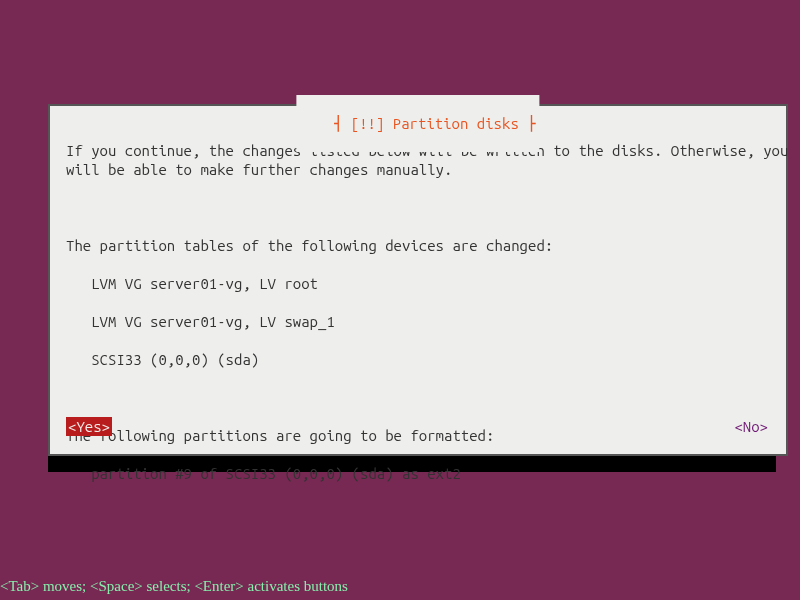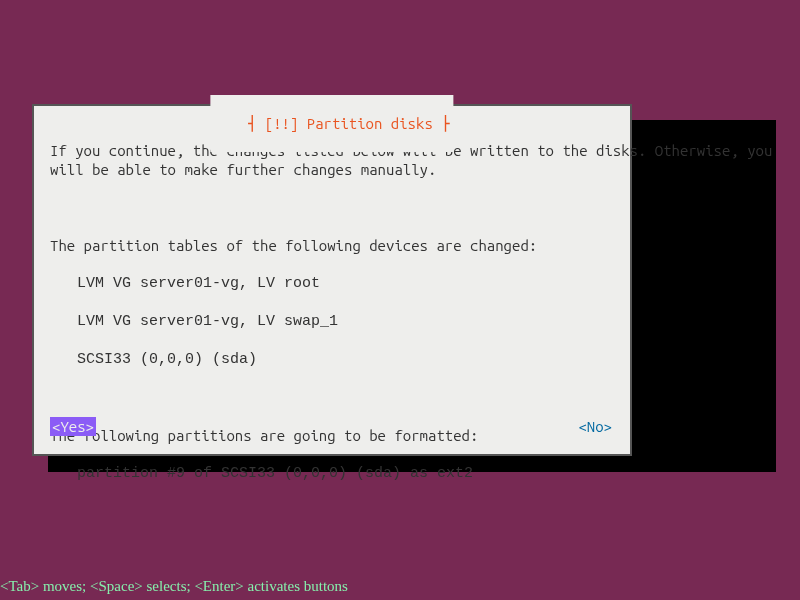--- a/index.html
+++ b/index.html
@@ -17,23 +17,23 @@
   .shadow {
     position: absolute;
     left: 48px;
     top: 120px;
     width: 728px;
     height: 352px;
     background: #000;
   }
   .dialog {
     position: absolute;
-    left: 32px;
+    left: 48px;
     top: 104px;
-    width: 600px;
+    width: 740px;
     height: 352px;
     background: #eeeeec;
     border: 2px solid #555;
     color: #333;
   }
   .dialog-title {
     position: absolute;
     top: -11px;
     left: 50%;
     transform: translateX(-50%);
@@ -41,35 +41,35 @@
     padding: 0 4px;
     color: #e95420;
     white-space: pre;
   }
   .dialog-body {
     padding: 16px 16px 0 16px;
     white-space: pre;
     font-family: inherit;
     color: #333;
   }
-  .indent { padding-left: 3ch; display: block; font-family: Liberation Mono, monospace; }
+  .indent { padding-left: 3ch; display: block; }
   .buttons {
     position: absolute;
     bottom: 18px;
     left: 16px;
     right: 16px;
     display: flex;
     justify-content: space-between;
   }
   .btn {
-    color: #0369a1;
+    color: #701a75;
     padding: 0 2px;
   }
   .btn.selected {
-    background: #8b5cf6;
+    background: #b91c1c;
     color: #eeeeec;
   }
   .footer {
     position: absolute;
     left: 0;
     bottom: 4px;
     color: #86efac;
     white-space: pre;
     font-family: Liberation Serif, serif;
   }

